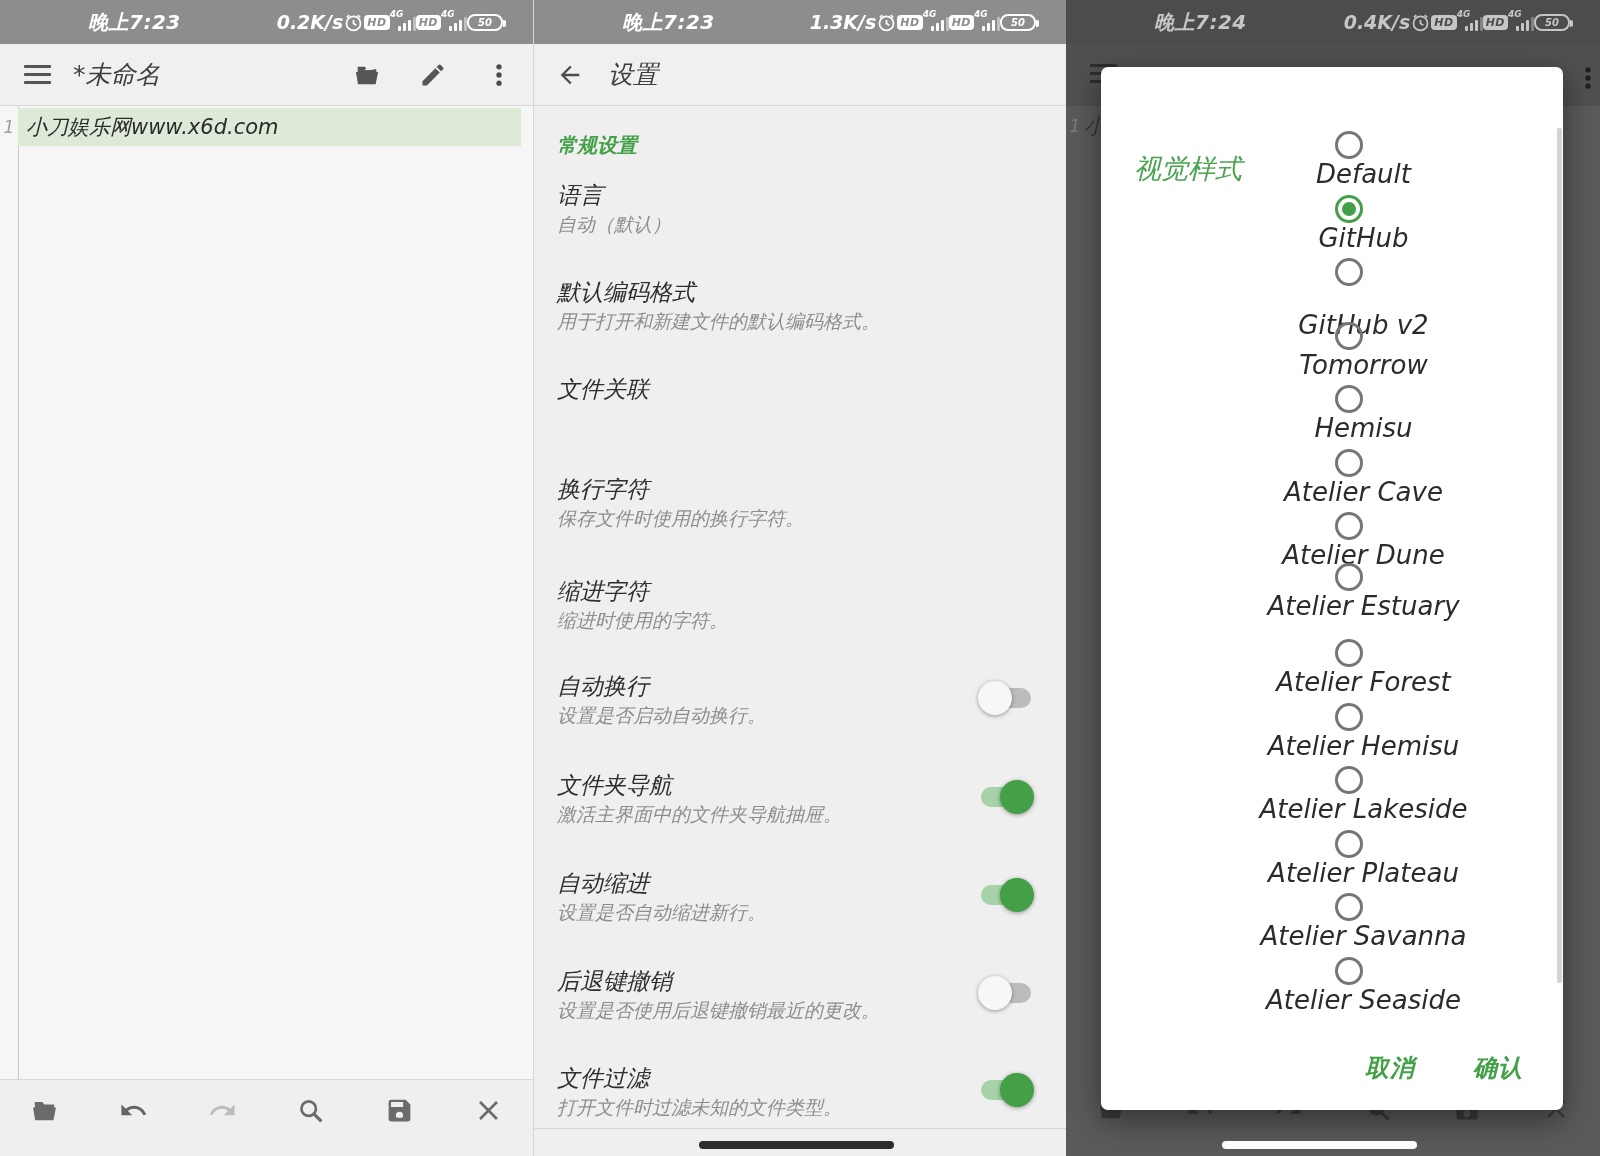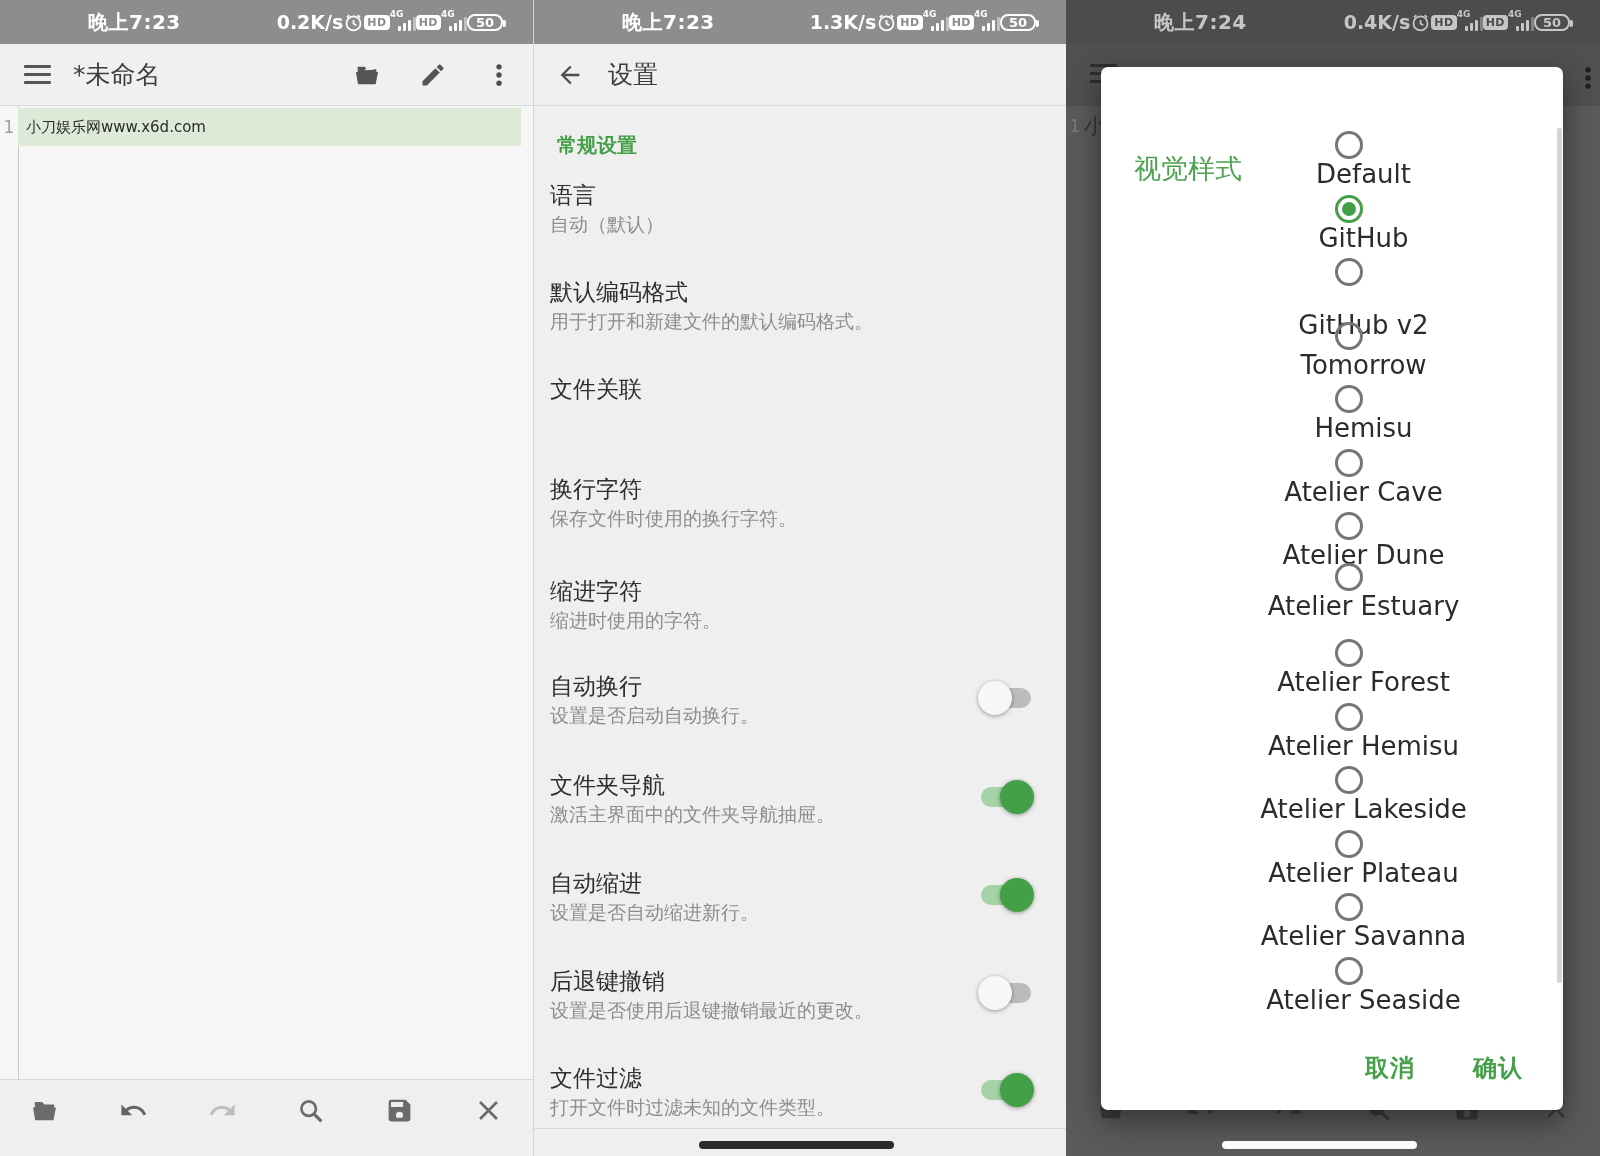--- a/index.html
+++ b/index.html
@@ -1,19 +1,19 @@
 <!DOCTYPE html>
 <html><head>
 <meta charset="utf-8">
 <style>
   * { margin:0; padding:0; box-sizing:border-box; }
   html,body { width:1600px; height:1156px; overflow:hidden; }
   body { font-family:"DejaVu Sans","Liberation Sans",sans-serif; background:#efefef; position:relative; }
 
-  .panel { position:absolute; top:0; height:1156px; overflow:hidden; }
+  .panel { position:absolute; top:0; height:1156px; overflow:hidden;font-style:italic; }
   #panel-editor { left:0; width:533px; background:#f6f6f6; }
   #panel-settings { left:533px; width:533px; background:#efefef; border-left:1px solid rgba(0,0,0,.10); }
   #panel-dialog { left:1066px; width:534px; background:#5a5a5a; }
 
   
   .status-bar { position:absolute; top:0; left:0; right:0; height:44px;
     background:var(--bg,#8d8d8d); --fg:#ffffff; --bgc:#8d8d8d;
     display:flex; align-items:center; color:var(--fg); }
   .status-bar.dim { --fg:#c6c6c6; --bgc:#4c4c4c; background:#4c4c4c; }
   .sb-time { margin-left:88px; font-size:20px; font-weight:bold; letter-spacing:.5px; }
@@ -22,50 +22,50 @@
   .clk { width:21px; height:21px; color:var(--fg); }
   .hd-badge { background:var(--fg); color:var(--bgc); font-size:11px; font-weight:bold;
     border-radius:4px; padding:2px 3px; line-height:1; letter-spacing:.5px; }
   .sig { position:relative; width:26px; height:22px; }
   .sig .sig-4g { position:absolute; top:-2px; left:0; font-size:9px; font-weight:bold; color:var(--fg); }
   .sig .bars { position:absolute; bottom:2px; right:0; display:flex; align-items:flex-end; gap:2px; }
   .sig .bars i { display:block; width:3px; background:var(--fg); border-radius:1px; }
   .sig .bars i:nth-child(1){height:5px;} .sig .bars i:nth-child(2){height:8px;}
   .sig .bars i:nth-child(3){height:11px;} .sig .bars i:nth-child(4){height:14px;opacity:.45;}
   .batt { position:relative; width:36px; height:17px; border:2px solid var(--fg); border-radius:8px;
-    display:flex; align-items:center; justify-content:center; font-size:13px; font-weight:bold; color:var(--fg); }
+    display:flex; align-items:center; justify-content:center; font-size:10px; font-weight:bold; color:var(--fg); }
   .batt::after { content:""; position:absolute; right:-5px; top:4px; width:3px; height:7px;
     background:var(--fg); border-radius:0 2px 2px 0; }
 
   
   .appbar { position:absolute; top:44px; left:0; right:0; height:62px; background:#f0f0f0;
     border-bottom:1px solid #d9d9d9; display:flex; align-items:center; }
   .appbar-title { font-size:25px; color:#3d3d3d; }
   .icon-btn { width:40px; height:40px; display:flex; align-items:center; justify-content:center; }
   .icon-btn svg { width:28px; height:28px; }
   .hamburger { display:flex; flex-direction:column; gap:5px; width:27px; margin:0 0 0 24px; }
   .hamburger i { height:3px; background:#545454; border-radius:1px; }
 
   
   .editor-area { position:absolute; top:106px; left:0; right:0; bottom:77px; background:#f6f6f6; }
   .gutter-line { position:absolute; left:18px; top:0; bottom:0; width:1px; background:#c9c9c9; }
   .code-row { position:absolute; top:2px; left:0; right:0; height:38px; display:flex; align-items:center; }
   .line-no { width:18px; text-align:center; font-size:17px; color:#9f9f9f; }
   .line-hl { flex:1; margin-right:12px; background:#dcead7; height:38px; display:flex; align-items:center;
-    padding-left:8px; font-size:15px; color:#2b2b2b; }
+    padding-left:8px; font-size:21px; color:#2b2b2b; }
   .bottom-bar { position:absolute; left:0; right:0; top:1079px; height:77px; background:#efefef;
     border-top:1px solid #d8d8d8; }
   .bottom-icons { position:absolute; top:10px; left:0; right:0; display:flex; justify-content:space-around; }
   .bottom-icons .icon-btn svg { width:29px; height:29px; }
   .home-indicator { position:absolute; top:1141px; width:195px; height:8px; border-radius:4px; background:#2b2b2b; }
 
   
   .back-arrow { margin-left:16px; }
   .section-header { position:absolute; left:23px; top:132px; font-size:20px; font-weight:bold; color:#43a047; }
-  .setting-row { position:absolute; left:16px; right:32px; }
+  .setting-row { position:absolute; left:23px; right:32px; }
   .setting-title { font-size:23px; color:#2e2e2e; line-height:30px; }
   .setting-sub { font-size:19px; color:#8d8d8d; line-height:27px; margin-top:1px; }
   .toggle { position:absolute; right:0; top:10px; width:56px; height:34px; }
   .toggle .track { position:absolute; left:3px; top:7px; width:50px; height:20px; border-radius:10px; background:#bcbcbc; }
   .toggle .thumb { position:absolute; left:0; top:0; width:34px; height:34px; border-radius:50%;
     background:#f7f7f7; box-shadow:0 1px 4px rgba(0,0,0,.38); }
   .toggle[data-state="on"] .track { background:#a5d2a6; }
   .toggle[data-state="on"] .thumb { left:22px; background:#43a047; }
   .settings-bottom-divider { position:absolute; left:0; right:0; top:1128px; height:1px; background:#d7d7d7; }
 

